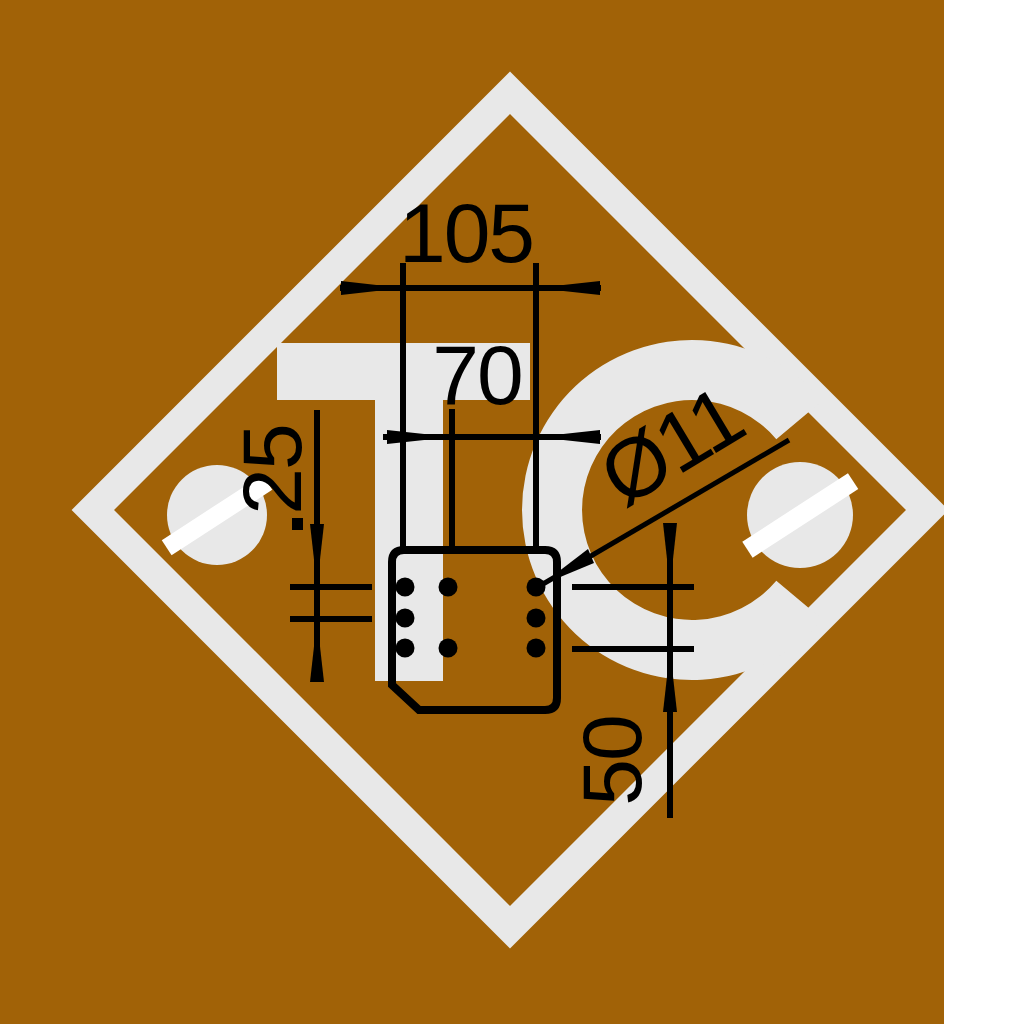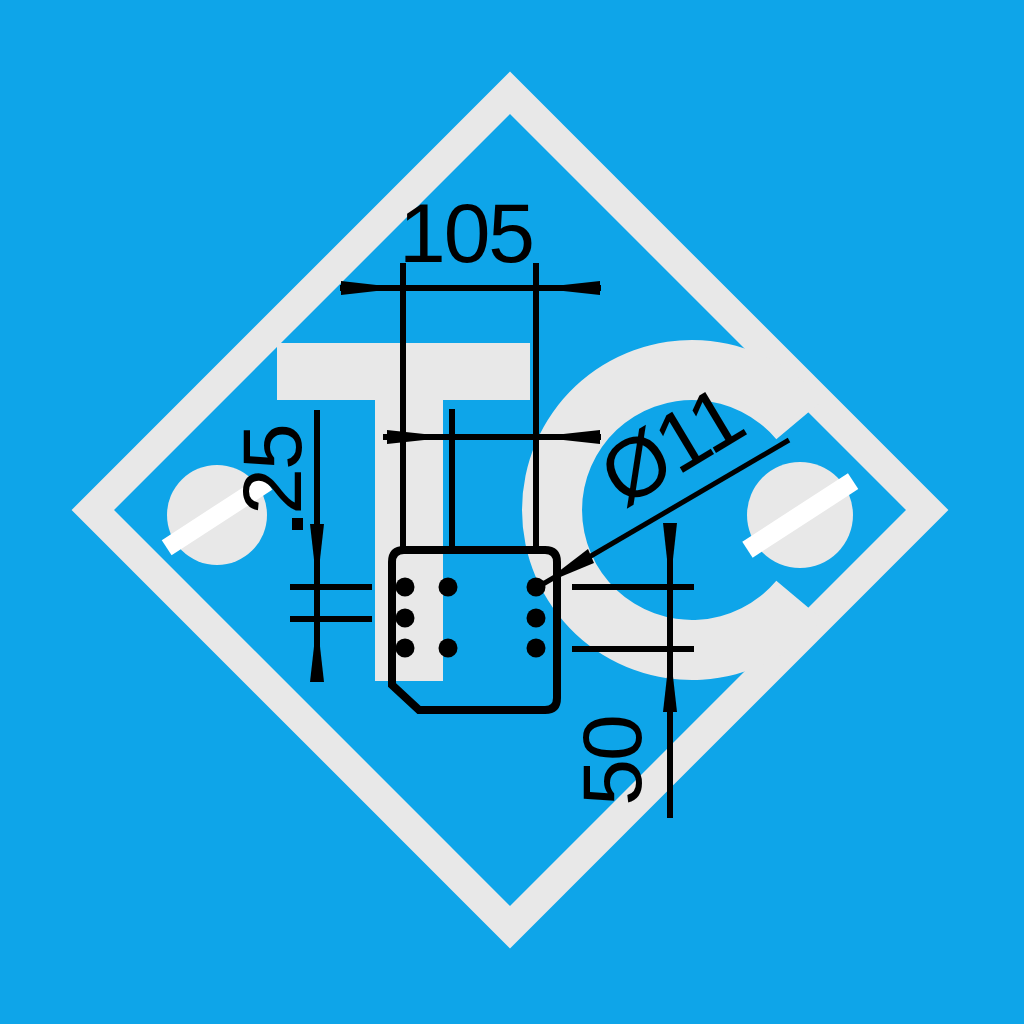--- a/index.html
+++ b/index.html
@@ -1,19 +1,19 @@
 <!DOCTYPE html>
 <html><head>
 <meta charset="utf-8">
 <style>
   html,body{margin:0;padding:0;background:#ffffff;}
   .stage{
     position:relative;
-    width:1024px;height:1024px;
-    background:#0ea5e9;
+    width:944px;height:1024px;
+    background:#a16207;
     overflow:hidden;
     font-family:"Liberation Sans", sans-serif;
   }
   .stage svg{position:absolute;left:0;top:0;}
   .dim-label{
     position:absolute;
     font-size:84px;
     line-height:1;
     letter-spacing:-2px;
     color:#000;
@@ -99,20 +99,21 @@
       <circle cx="536" cy="587" r="9.5"></circle>
       <circle cx="536" cy="618" r="9.5"></circle>
       <circle cx="536" cy="648" r="9.5"></circle>
     </g>
 
     <rect x="292" y="518" width="11" height="12" fill="#000"></rect>
   </svg>
 
   <div class="dim-label" style="left:466px;top:233px;">105</div>
 
+  <div class="dim-label" style="left:477px;top:375px;">70</div>
 
   <div class="dim-label rot-ccw" style="left:272px;top:470px;">25</div>
 
   <div class="dim-label rot-ccw" style="left:612px;top:761px;">50</div>
 
   <div class="dim-label rot-lead" style="left:671px;top:446px;">Ø11</div>
 
 </div>
 
 </body></html>

